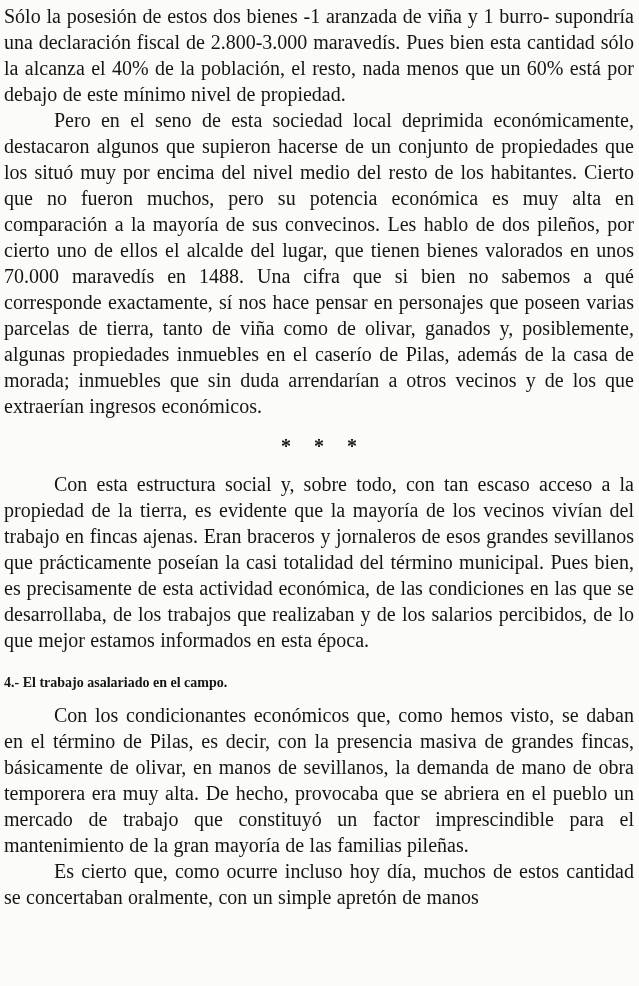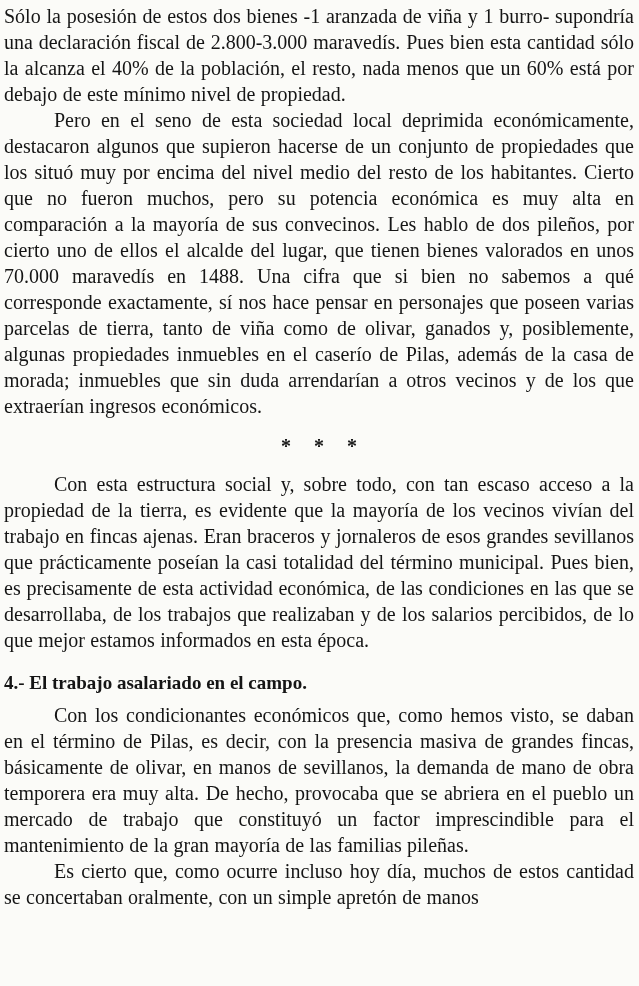--- a/index.html
+++ b/index.html
@@ -37,21 +37,21 @@
   .separator {
     text-align: center;
     text-indent: 0;
     font-weight: 700;
     font-size: 20px;
     letter-spacing: 9px;
     padding-left: 9px; 
     margin: 14px 0 12px 0;
   }
   .heading {
-    font-size: 19px;
+    font-size: 14px;
     font-weight: 700;
     text-align: left;
     text-indent: 0;
     margin: 16px 0 6px 0;
     line-height: 27px;
   }
 </style>
 </head>
 <body>
 

